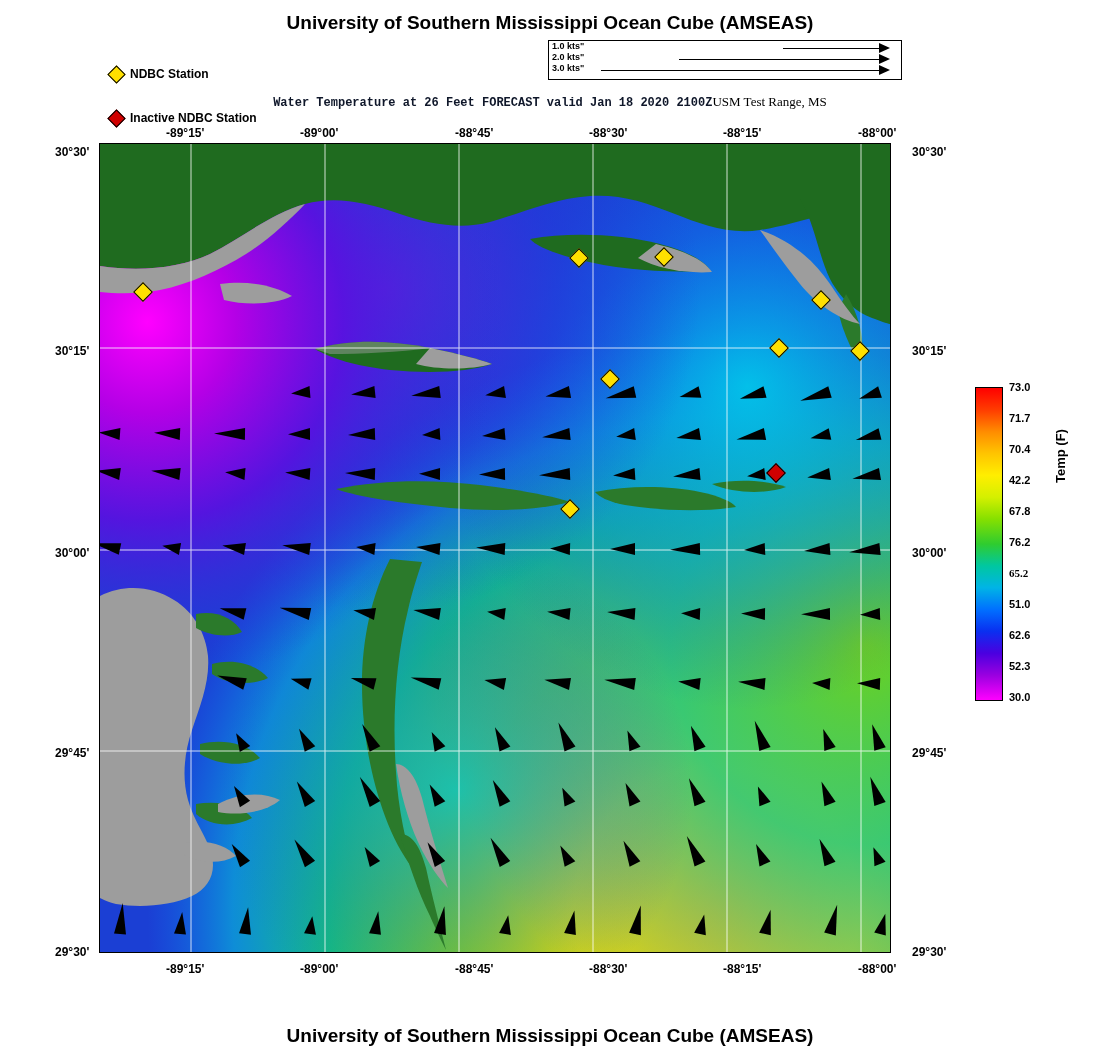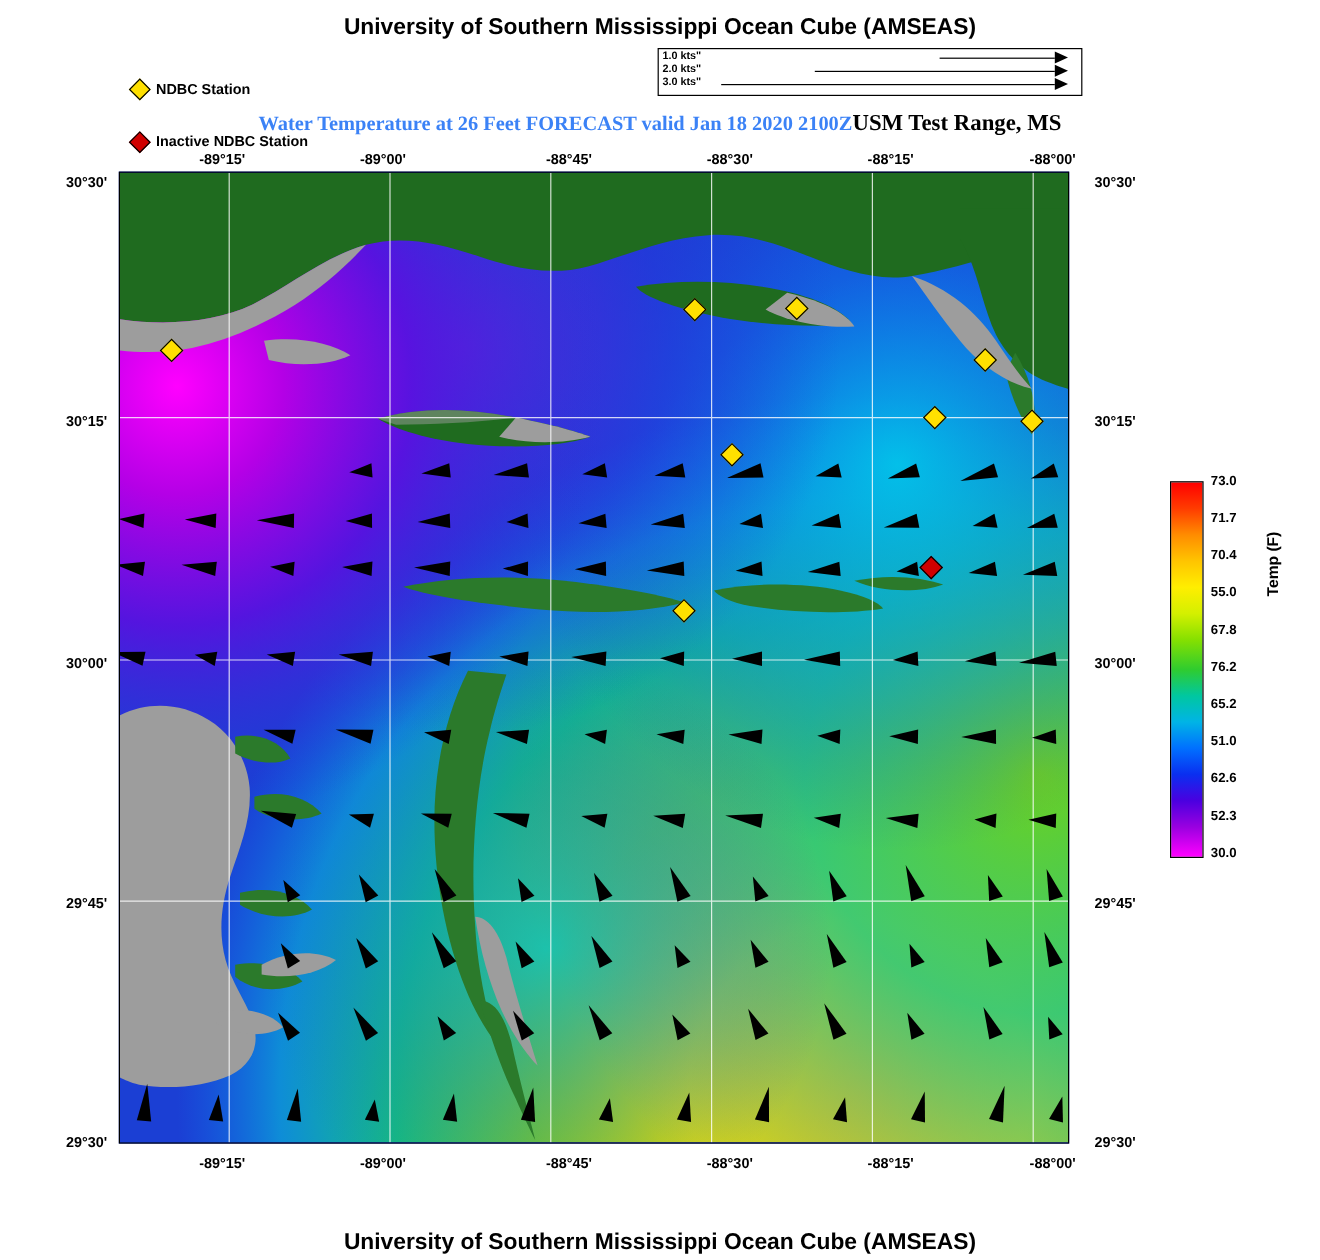--- a/index.html
+++ b/index.html
@@ -19,26 +19,26 @@
     font-family:"Liberation Sans", sans-serif;
   }
   #bottom-title{
     top:1025px;left:0;width:1100px;text-align:center;
     font-size:19px;font-weight:bold;color:#000;
   }
   #subtitle-wrap{
     top:92px;left:0;width:1100px;text-align:center;
   }
   #subtitle{
-    font-family:Liberation Serif, serif;
-    font-size:17px;font-weight:bold;color:#3b82f6;
+    font-family:Liberation Mono, monospace;
+    font-size:12px;font-weight:bold;color:#0f172a;
   }
   #subtitle-sub{
     font-family:"Liberation Serif", serif;
-    font-size:19px;font-weight:bold;color:#000;margin-left:0;
+    font-size:13px;font-weight:normal;color:#000;margin-left:0;
   }
 
   
   #station-legend{top:38px;left:108px;}
   .legend-row{display:flex;align-items:center;height:16px;margin-bottom:3px;margin-top:28px;}
   .diamond{
     width:11px;height:11px;transform:rotate(45deg);
     border:1px solid #000;margin-right:7px;margin-left:2px;
   }
   .legend-label{font-size:12px;color:#000;font-weight:bold;}
@@ -64,21 +64,21 @@
   #map-frame{
     top:143px;left:99px;width:790px;height:808px;
     border:1px solid #000;background:#1b3fd4;overflow:hidden;
   }
   #map-canvas{position:absolute;inset:0;}
 
   
   .ax-lab{position:absolute;font-size:12px;color:#000;font-weight:bold;white-space:nowrap;}
 
   
-  #colorbar-wrap{top:401px;left:975px;width:120px;height:320px;}
+  #colorbar-wrap{top:387px;left:975px;width:120px;height:320px;}
   #colorbar{
     position:absolute;left:0;top:0;width:26px;height:312px;border:1px solid #000;
     background:linear-gradient(to bottom,
       #ff0000 0%, #ff3c00 7%, #ff8c00 14%, #ffc400 21%,
       #ffee00 28%, #d4f000 35%, #86e000 42%, #2fcc2f 50%,
       #00c7a0 57%, #00b4e6 64%, #0070ff 71%, #0a2ff0 78%,
       #4a00e0 85%, #9900e0 92%, #ff00ff 100%);
   }
   .cb-tick-label{
     position:absolute;left:34px;font-size:11px;color:#000;font-weight:bold;
@@ -413,22 +413,22 @@
   <div class="station" style="left:503px;top:228px;background:#ffe000;"></div>
   <div class="station" style="left:463px;top:358px;background:#ffe000;"></div>
   <div class="station" style="left:669px;top:322px;background:#d00000;"></div>
 </div>
 
 <div class="abs" id="colorbar-wrap">
   <div id="colorbar"></div>
   <div class="cb-tick-label" style="top:-6px;">73.0</div>
   <div class="cb-tick-label" style="top:25px;">71.7</div>
   <div class="cb-tick-label" style="top:56px;">70.4</div>
-  <div class="cb-tick-label" style="top:87px;">55.0</div>
+  <div class="cb-tick-label" style="top:87px;">42.2</div>
   <div class="cb-tick-label" style="top:118px;">67.8</div>
   <div class="cb-tick-label" style="top:149px;">76.2</div>
-  <div class="cb-tick-label" style="top:180px;">65.2</div>
+  <div class="cb-tick-label" style="top:180px;font-family:Liberation Serif, serif;">65.2</div>
   <div class="cb-tick-label" style="top:211px;">51.0</div>
   <div class="cb-tick-label" style="top:242px;">62.6</div>
   <div class="cb-tick-label" style="top:273px;">52.3</div>
   <div class="cb-tick-label" style="top:304px;">30.0</div>
   <div id="cb-title">Temp (F)</div>
 </div>
 
 </body></html>

